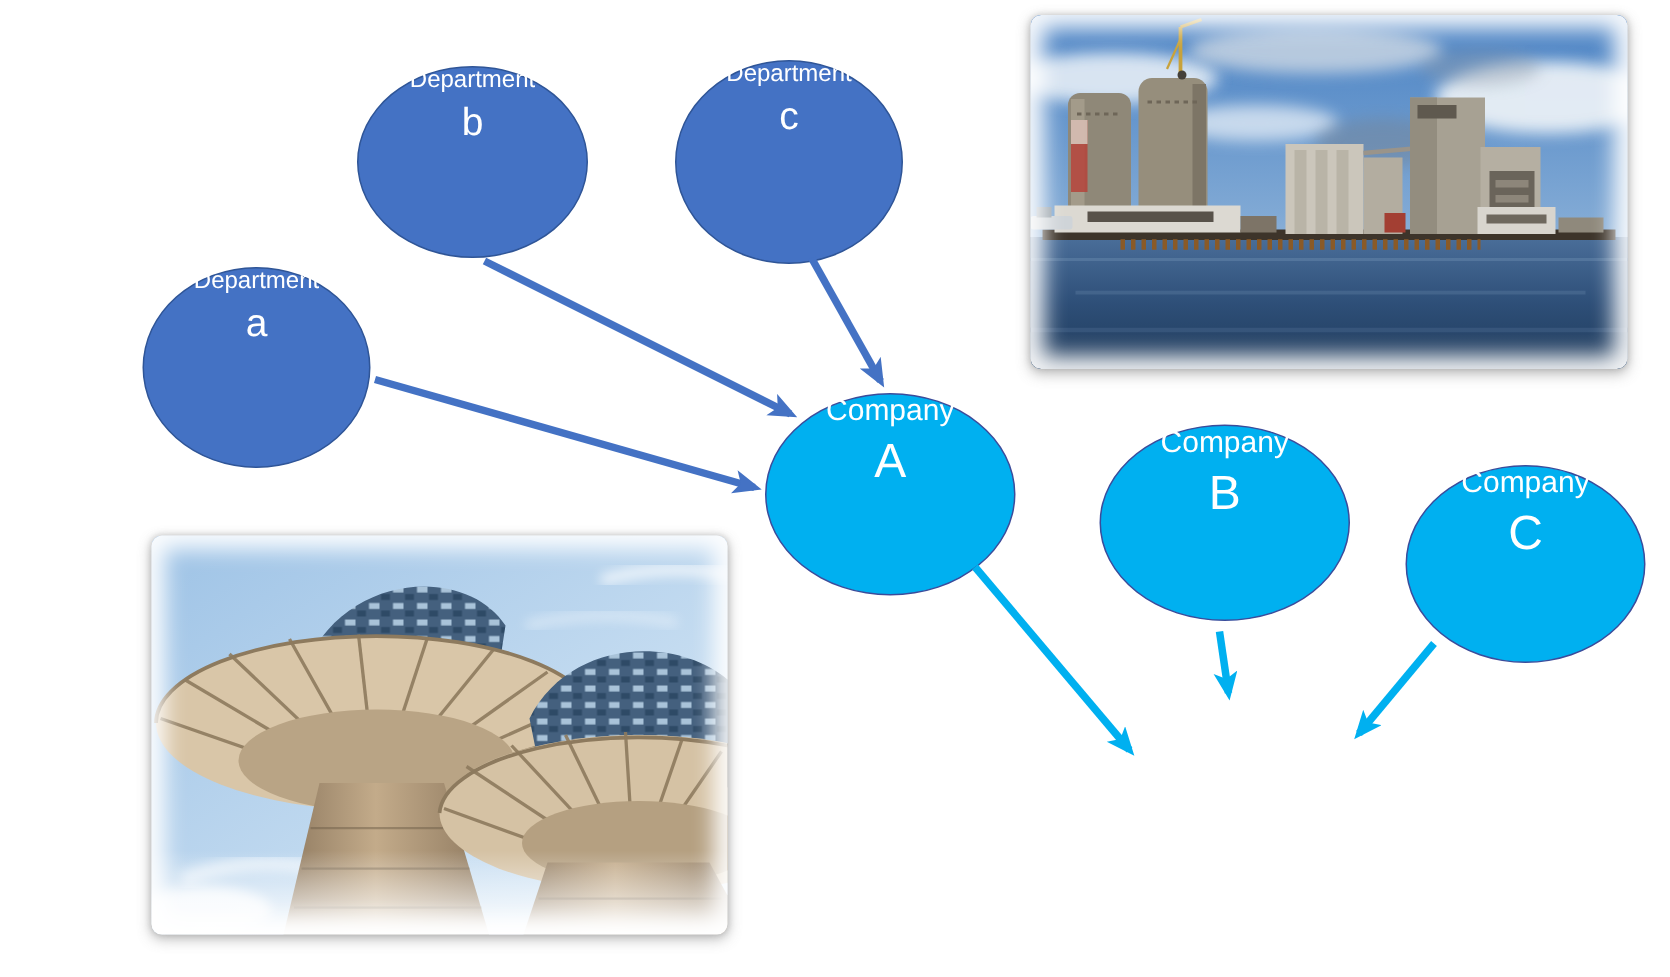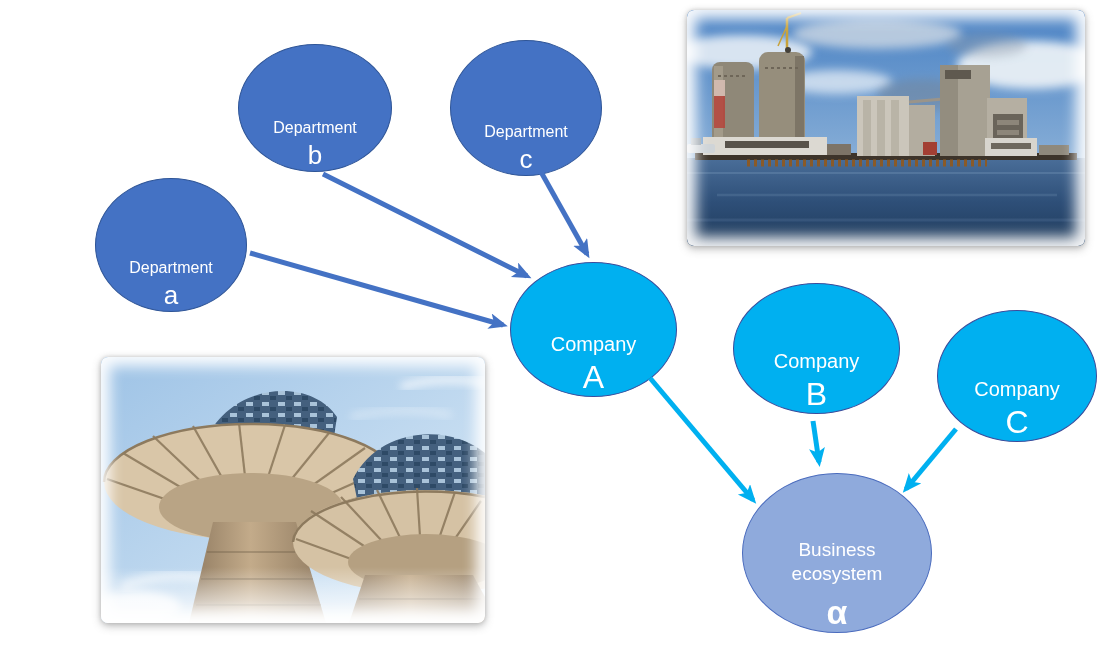--- a/index.html
+++ b/index.html
@@ -8,21 +8,21 @@
     width:1113px;height:651px;
     background:var(--background,#fff);
     font-family:"Liberation Sans", sans-serif;
     overflow:hidden;
   }
   
   .node{
     position:absolute;
     border-radius:50%;
     display:flex;flex-direction:column;
-    align-items:center;justify-content:flex-end;
+    align-items:center;justify-content:flex-start;
     color:#fff;text-align:center;
     line-height:1.15;
     box-sizing:border-box;
   }
   .dept{background:var(--department_fill,#4472C4);border:1px solid var(--department_border,#2F5597);}
   .comp{background:var(--company_fill,#00B0F0);border:1px solid var(--company_border,#3B4C9B);}
   .eco{background:var(--ecosystem_fill,#8FAADC);border:1px solid var(--ecosystem_border,#4A6BBD);}
   .dept .lbl{font-size:16px;}
   .dept .letter{font-size:26px;margin-top:4px;}
   .comp .lbl{font-size:20px;}
@@ -232,25 +232,20 @@
   <div class="node comp" style="left:733px;top:283px;width:167px;height:131px;">
     <span class="lbl">Company</span>
     <span class="letter">B</span>
   </div>
 
   <div class="node comp" style="left:937px;top:310px;width:160px;height:132px;">
     <span class="lbl">Company</span>
     <span class="letter">C</span>
   </div>
 
-  <div class="node eco" style="left:742px;top:473px;width:190px;height:160px;">
-    <span class="lbl">Business</span>
-    <span class="lbl">ecosystem</span>
-    <span class="symbol">α</span>
-  </div>
 
   <svg class="arrows" width="1113" height="651">
     <defs>
       <marker id="ah-blue" markerUnits="userSpaceOnUse" markerWidth="22" markerHeight="18" refX="14" refY="8" orient="auto">
         <path d="M0,0 L19,8 L0,16 L4.5,8 Z"></path>
       </marker>
       <marker id="ah-cyan" markerUnits="userSpaceOnUse" markerWidth="22" markerHeight="18" refX="14" refY="8" orient="auto">
         <path d="M0,0 L19,8 L0,16 L4.5,8 Z"></path>
       </marker>
     </defs>

